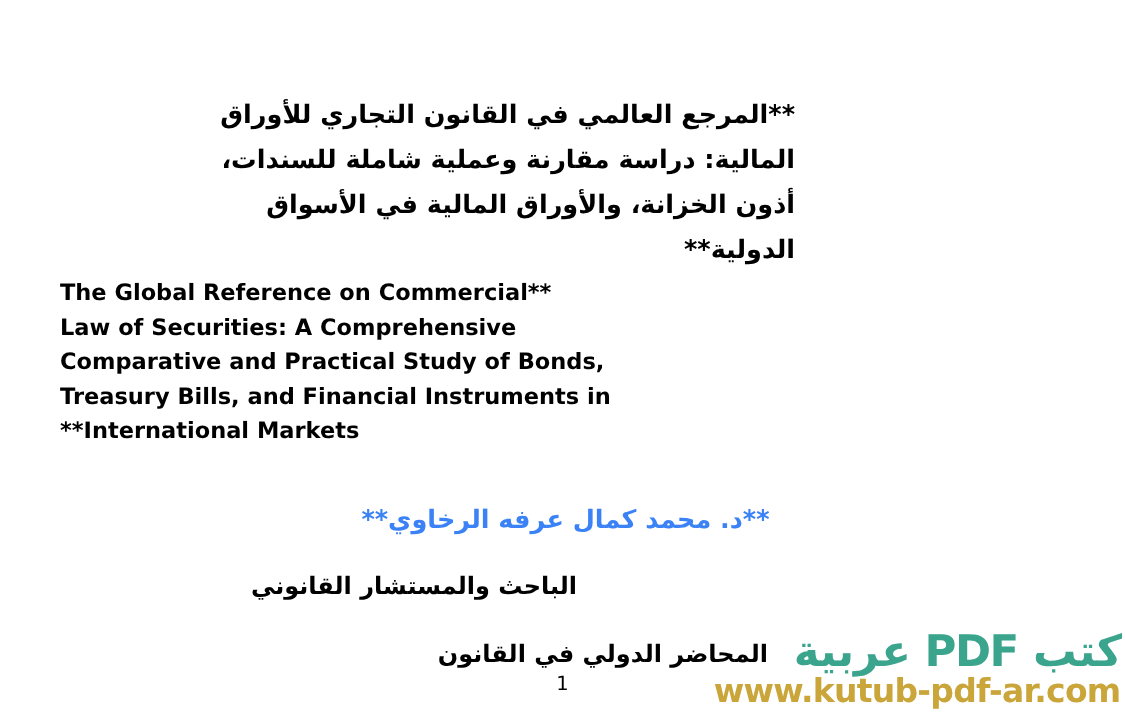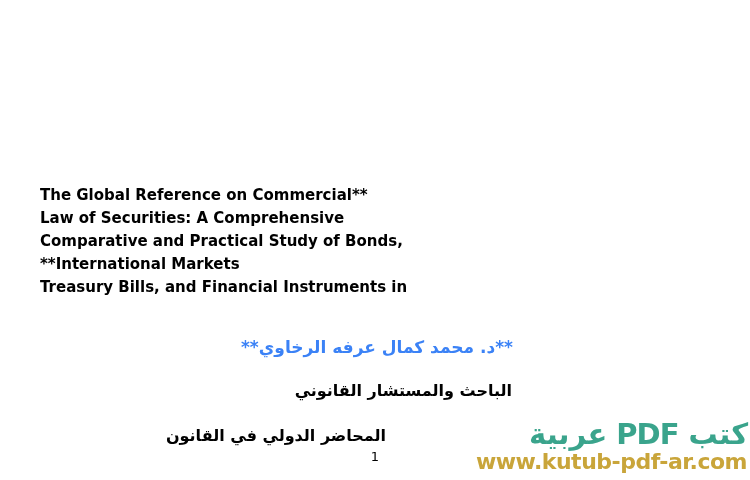--- a/index.html
+++ b/index.html
@@ -53,32 +53,32 @@
     direction: rtl;
     font-size: 17px;
     font-weight: 700;
     color: #3b82f6;
   }
   .role-1 {
     position: absolute;
     top: 381px;
     right: 238px;
     left: 40px;
-    text-align: right;
+    text-align: center;
     direction: rtl;
     font-size: 16px;
     font-weight: 700;
     color: #000000;
   }
   .role-2 {
     position: absolute;
     top: 426px;
     right: 238px;
     left: 40px;
-    text-align: center;
+    text-align: right;
     direction: rtl;
     font-size: 16px;
     font-weight: 700;
     color: #000000;
   }
   .page-num {
     position: absolute;
     top: 449px;
     left: 0;
     width: 750px;
@@ -107,27 +107,33 @@
     font-weight: 700;
     letter-spacing: -0.5px;
     white-space: nowrap;
   }
 </style>
 </head>
 <body>
 
 <div class="page">
 
+  <div class="title-ar">
+    <div>**المرجع العالمي في القانون التجاري للأوراق</div>
+    <div>المالية: دراسة مقارنة وعملية شاملة للسندات،</div>
+    <div>أذون الخزانة، والأوراق المالية في الأسواق</div>
+    <div>الدولية**</div>
+  </div>
 
   <div class="title-en">
     <div>The Global Reference on Commercial**</div>
     <div>Law of Securities: A Comprehensive</div>
     <div>Comparative and Practical Study of Bonds,</div>
+    <div>Treasury Bills, and Financial Instruments in</div>
     <div>**International Markets</div>
-    <div>Treasury Bills, and Financial Instruments in</div>
   </div>
 
   <div class="author">**د. محمد كمال عرفه الرخاوي**</div>
 
   <div class="role-1">الباحث والمستشار القانوني</div>
 
   <div class="role-2">المحاضر الدولي في القانون</div>
 
   <div class="page-num">1</div>
 

